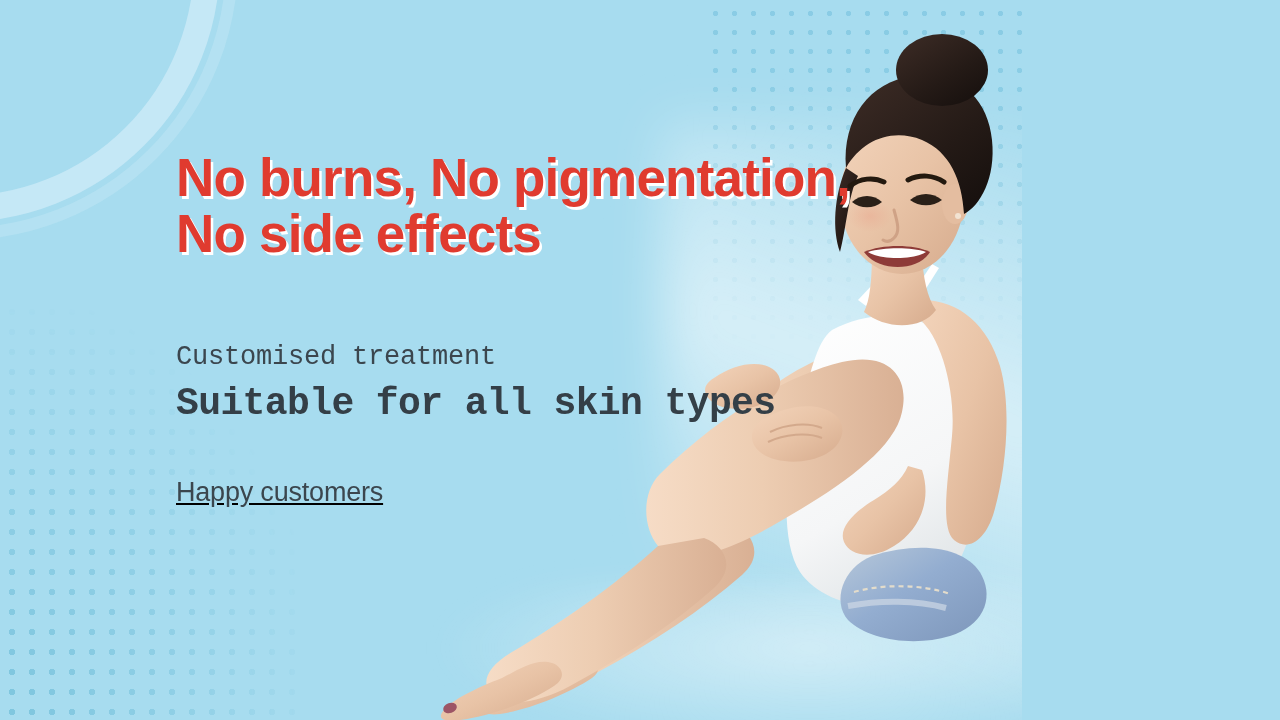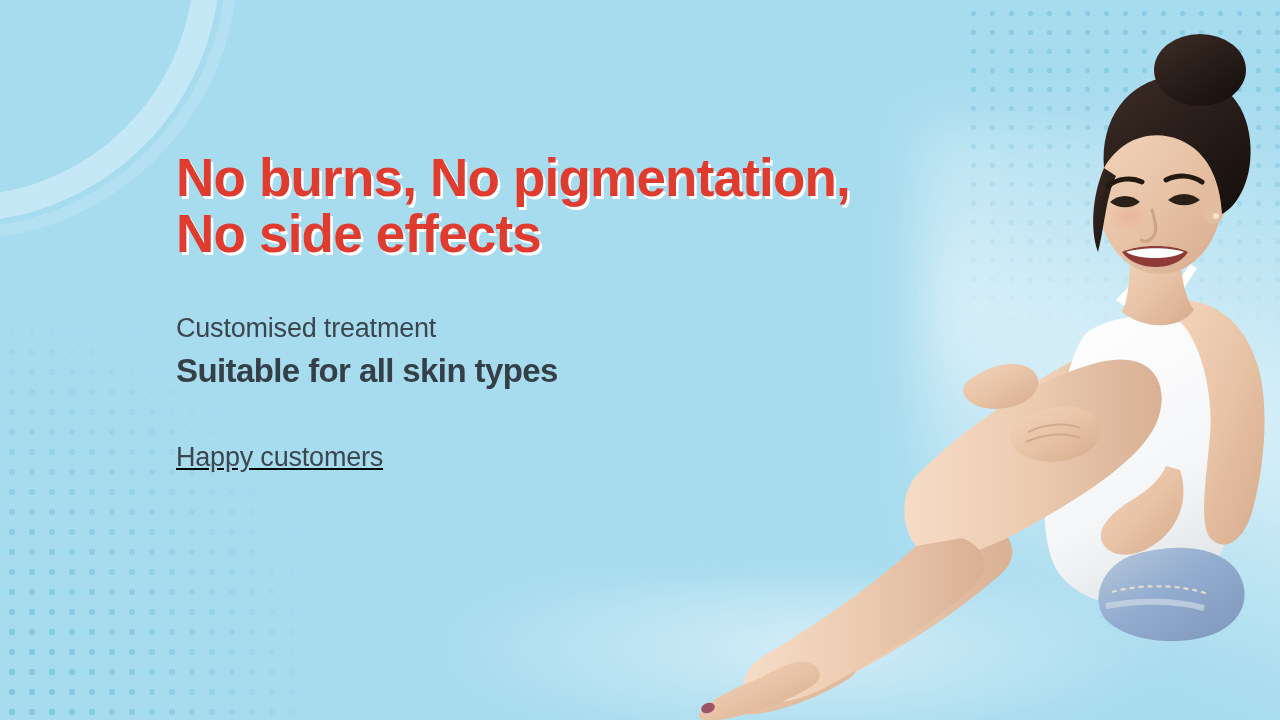--- a/index.html
+++ b/index.html
@@ -4,21 +4,21 @@
 <style>
   * { margin:0; padding:0; box-sizing:border-box; }
   html,body { width:1280px; height:720px; overflow:hidden; }
   body {
     font-family:"Liberation Sans", sans-serif;
     background:#a7dcef;
   }
 
   .banner {
     position:relative;
-    width:1280px;
+    width:1022px;
     height:720px;
     overflow:hidden;
     background:#a7dcef;
   }
 
   
   .bg-layer { position:absolute; inset:0; pointer-events:none; }
 
   
   .ring-arc {
@@ -91,32 +91,32 @@
     font-size:53px;
     font-weight:700;
     line-height:1.06;
     letter-spacing:-.8px;
     color:#e03b2f;
     text-shadow:2.5px 2.5px 0 #ffffff;
     white-space:pre-line;
   }
 
   .stat-block { margin-top:0; }
-  .stat-block.first { margin-top:50px; }
+  .stat-block.first { margin-top:79px;font-family:Liberation Mono, monospace; }
   .stat-block.second { margin-top:48px;text-decoration:underline; }
 
   .stat-label {
     font-size:27px;
     font-weight:400;
     color:#3b464e;
     letter-spacing:-.2px;
     line-height:1.25;
   }
   .stat-value {
-    font-size:33px;
+    font-size:38px;
     font-weight:700;
     color:#343f47;
     letter-spacing:-.6px;
     line-height:1.3;
     margin-top:4px;
   }
 
   
   .model {
     position:absolute;

